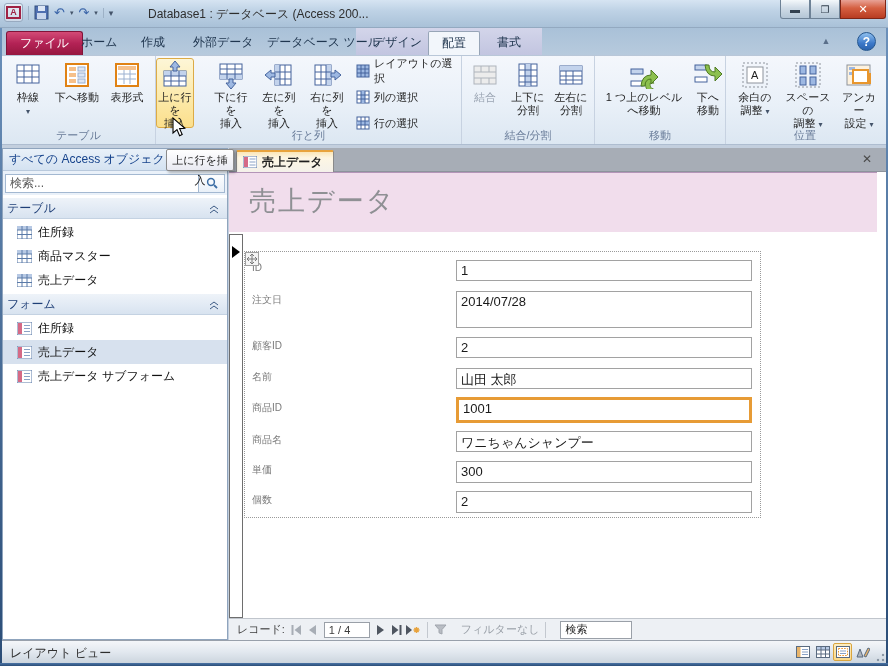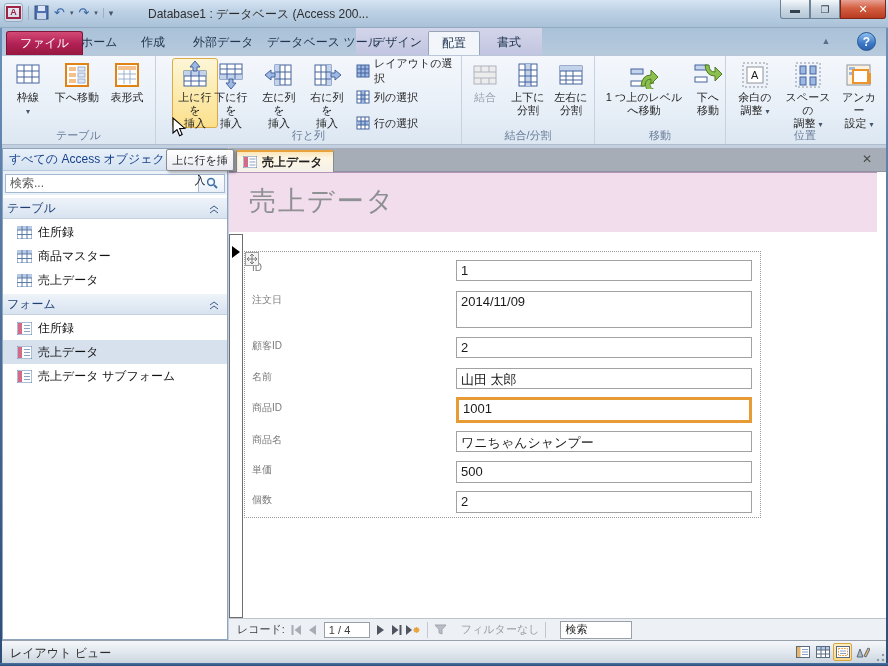--- a/index.html
+++ b/index.html
@@ -233,21 +233,21 @@
               <rect x="5" y="5" width="18" height="4" fill="#f6c08a"></rect>
               <path d="M11 9v14M17 9v14M5 13h18M5 18h18" stroke="#9bb0d0" fill="none"></path>
             </svg>
         </span>
         <span class="rlabel"><span>表形式</span></span>
       </div>
       <div class="rgl">テーブル</div>
     </div>
 
     <div class="rgroup" style="left:154px;width:306px">
-      <div class="rbtn hl" style="left:16px;width:46px">
+      <div class="rbtn hl" style="left:0;width:38px">
         <span>
           <svg width="28" height="28">
               <rect x="3" y="10" width="22" height="15" fill="#fff" stroke="#44639c"></rect>
               <rect x="3" y="10" width="22" height="5" fill="#c3d3ec"></rect>
               <path d="M3 15h22M3 20h22M10 10v15M18 10v15" stroke="#44639c" fill="none"></path>
               <path d="M14 0l5 6h-3v4h-4V6h-3z" fill="#9db8e2" stroke="#44639c"></path>
             </svg>
         </span>
         <span class="rlabel"><span>上に行を</span><br><span>挿入</span></span>
       </div>
@@ -534,41 +534,41 @@
             </svg>
         </div>
         <div class="layout">
 
           <div class="frow" style="top:8px;height:24px">
             <span class="flabel">ID</span>
             <div class="fbox" style="top:0;height:21px">1</div>
           </div>
           <div class="frow" style="top:39px;height:38px">
             <span class="flabel">注文日</span>
-            <div class="fbox" style="top:0;height:37px">2014/11/09</div>
+            <div class="fbox" style="top:0;height:37px">2014/07/28</div>
           </div>
           <div class="frow" style="top:85px;height:23px">
             <span class="flabel">顧客ID</span>
             <div class="fbox" style="top:0;height:21px">2</div>
           </div>
           <div class="frow" style="top:116px;height:23px">
             <span class="flabel">名前</span>
             <div class="fbox" style="top:0;height:21px">山田 太郎</div>
           </div>
           <div class="frow" style="top:145px;height:27px">
             <span class="flabel" style="top:4px">商品ID</span>
             <div class="fbox sel" style="top:0;height:26px">1001</div>
           </div>
           <div class="frow" style="top:179px;height:23px">
             <span class="flabel">商品名</span>
             <div class="fbox" style="top:0;height:21px">ワニちゃんシャンプー</div>
           </div>
           <div class="frow" style="top:209px;height:24px">
             <span class="flabel">単価</span>
-            <div class="fbox" style="top:0;height:22px">500</div>
+            <div class="fbox" style="top:0;height:22px">300</div>
           </div>
           <div class="frow" style="top:239px;height:24px">
             <span class="flabel">個数</span>
             <div class="fbox" style="top:0;height:22px">2</div>
           </div>
         </div>
       </div>
 
       <div class="recnav">
         <span class="lbl">レコード:</span>

